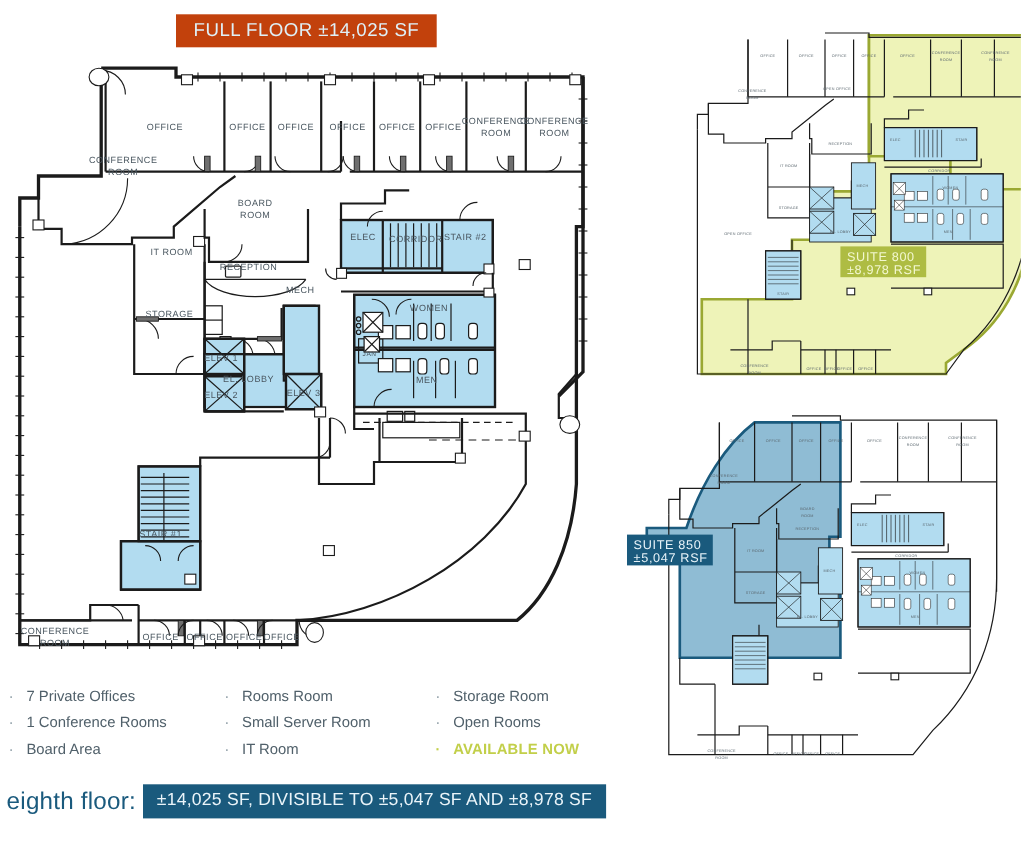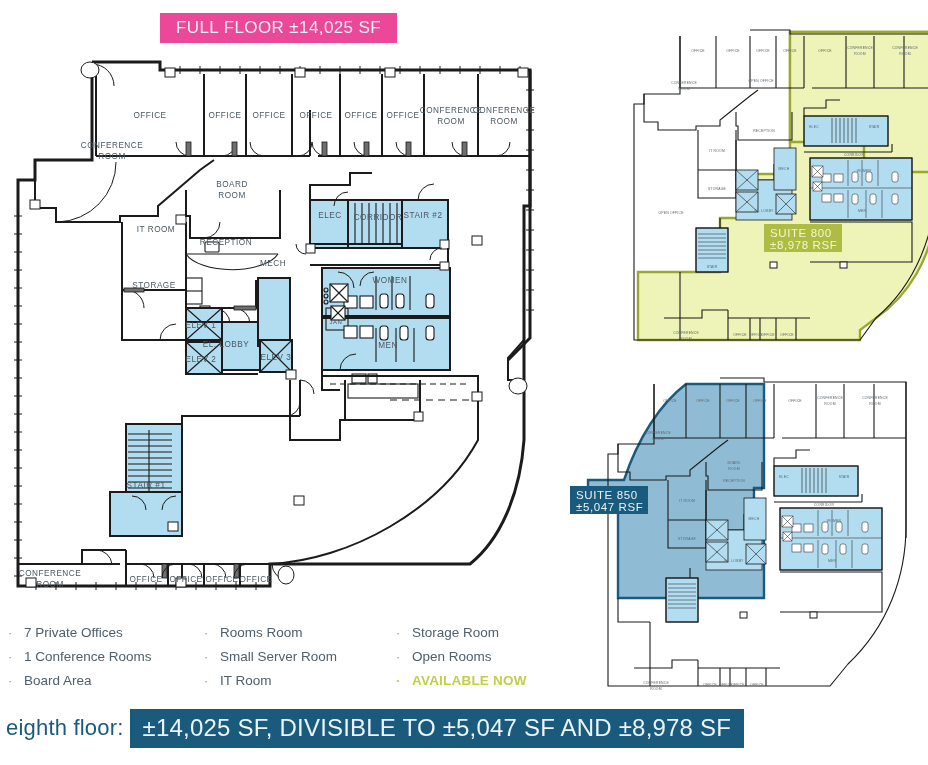--- a/index.html
+++ b/index.html
@@ -1,24 +1,24 @@
 <!DOCTYPE html>
 <html><head>
 <meta charset="utf-8">
 <style>
   html,body{margin:0;padding:0;background:#ffffff;}
   body{width:928px;height:765px;position:relative;overflow:hidden;
        font-family:"Liberation Sans", sans-serif;color:#3d4a52;}
 
   
-  .top-banner{position:absolute;left:160px;top:13px;background:#ec4899;color:#dff0f7;
+  .top-banner{position:absolute;left:160px;top:13px;background:#c2410c;color:#dff0f7;
     font-size:17px;letter-spacing:.4px;padding:6px 16px 7px 16px;line-height:1;}
   .bottom-row{position:absolute;left:0;top:708px;width:928px;height:40px;display:flex;align-items:center;}
   .bottom-label{font-size:22px;color:#1a5a7d;letter-spacing:.2px;padding:0 6px 0 6px;}
-  .bottom-banner{background:#1a5a7d;color:#eaf4f9;font-size:24px;letter-spacing:.2px;
+  .bottom-banner{background:#1a5a7d;color:#eaf4f9;font-size:16px;letter-spacing:.2px;
     padding:7px 13px 8px 13px;line-height:1;white-space:nowrap;}
 
   
   .features{position:absolute;left:8px;top:620px;width:575px;
     display:grid;grid-template-columns:196px 192px 190px;grid-auto-rows:24px;}
   .feat{display:flex;align-items:center;font-size:13.5px;color:#50606a;}
   .feat .dot{width:16px;text-align:left;color:#8a9aa3;font-size:13px;}
   .feat.avail{color:#c2cf49;font-weight:bold;letter-spacing:.2px;}
   .feat.avail .dot{color:#c2cf49;}
 

